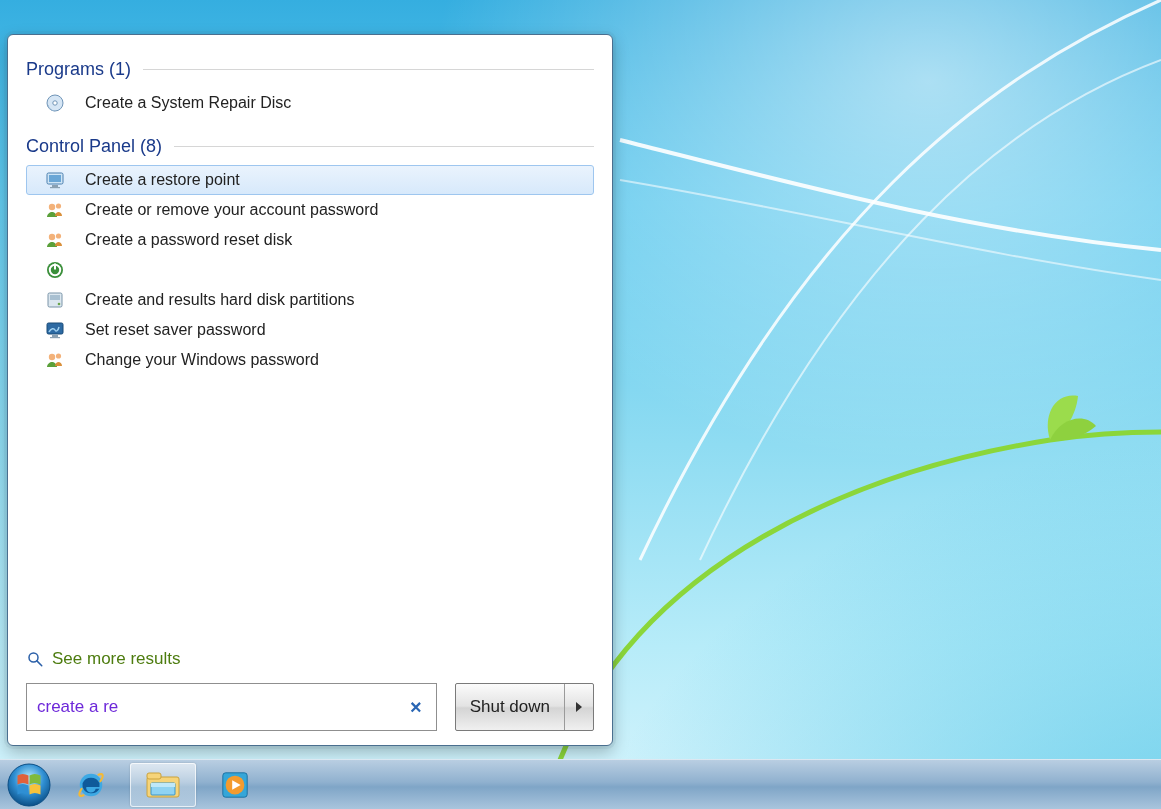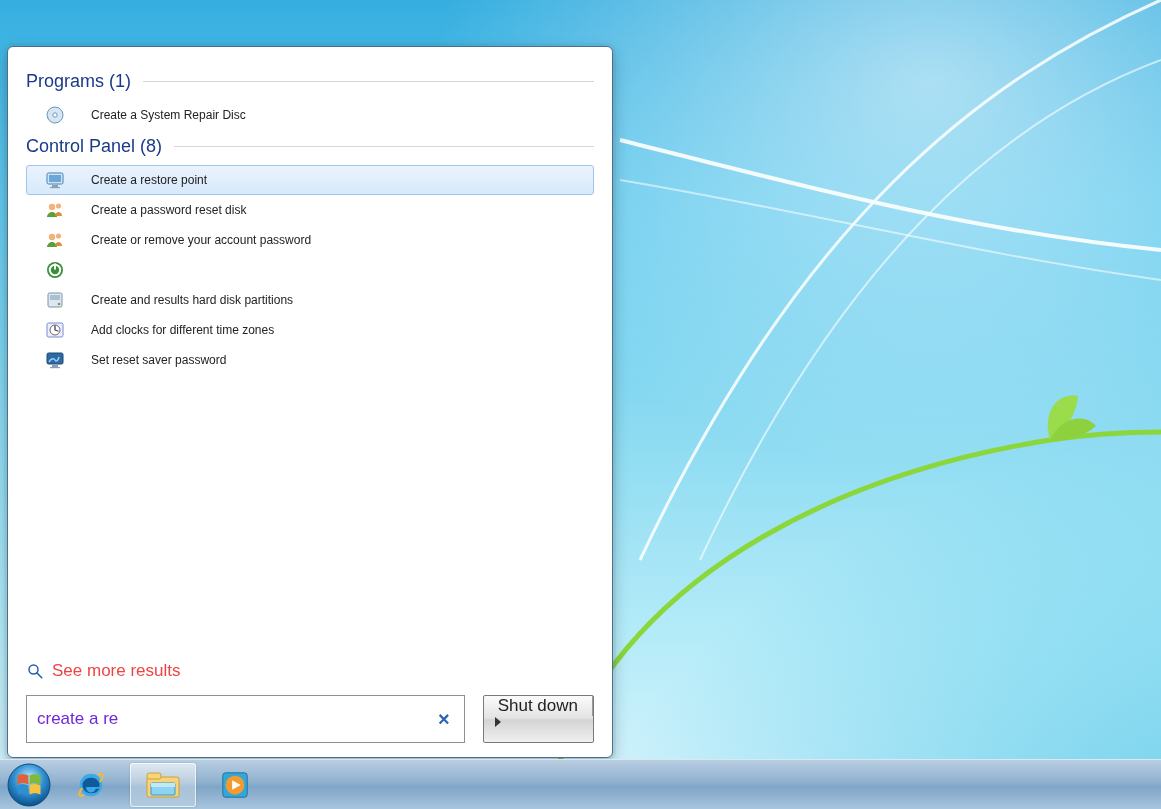--- a/index.html
+++ b/index.html
@@ -11,58 +11,58 @@
     background:
       radial-gradient(ellipse 900px 700px at 80% 10%, rgba(255,255,255,0.55), rgba(255,255,255,0) 55%),
       radial-gradient(ellipse 1200px 900px at 110% 120%, #49c3e6, rgba(73,195,230,0) 60%),
       linear-gradient(180deg, #35aee0 0%, #62caee 25%, #8fdcf2 55%, #b7ecf9 80%, #d7f4fc 100%);
   }
   .desktop svg.flourish { position:absolute; left:0; top:0; width:1161px; height:760px; pointer-events:none; }
 
   
   .start-panel {
     position: absolute;
-    left: 7px; top: 46px;
+    left: 7px; top: 34px;
     width: 606px; height: 712px;
     background: #fff;
     border: 1px solid #4a6f8f;
     border-radius: 6px;
     box-shadow: 0 0 0 3px rgba(74,111,143,0.08), 0 6px 16px rgba(0,0,0,0.25);
     padding: 18px 18px 14px 18px;
     display: flex; flex-direction: column;
   }
   .section-header {
     display: flex; align-items: center; gap: 12px;
     margin: 6px 0 8px 0;
   }
   .section-header .label {
     color: #1a3a8a; font-size: 18px; white-space: nowrap;
   }
   .section-header .rule {
     flex: 1; height: 1px; background: #d6d6d6;
   }
   .result-list { display: flex; flex-direction: column; }
   .result-item {
-    display: flex; align-items: center; gap: 26px;
+    display: flex; align-items: center; gap: 20px;
     height: 30px; padding: 0 8px 0 18px;
     border: 1px solid transparent; border-radius: 3px;
-    font-size: 12px; color: #222; cursor: default;
+    font-size: 16px; color: #222; cursor: default;
   }
   .result-item.highlight {
     background: linear-gradient(#eaf3fd, #d7e9fb);
     border-color: #9ec6ef;
     text-align: center;
   }
   .result-item .ico { width: 20px; height: 20px; flex: 0 0 20px; }
 
   .spacer { flex: 1; }
 
   .see-more {
     display: flex; align-items: center; gap: 8px;
-    color: #ef4444; font-size: 17px;
+    color: #4d7c0f; font-size: 17px;
     padding: 4px 0 14px 0;
   }
   .see-more .mag { width:18px; height:18px; }
 
   .bottom-row {
     display: flex; align-items: stretch; gap: 18px;
     height: 48px;
   }
   .search-box {
     flex: 1; display: flex; align-items: center;
@@ -75,21 +75,20 @@
   }
   .search-box .clear {
     color: #2a66b4; font-size: 20px; font-weight: bold; cursor: pointer;
     padding: 0 4px;
   }
   .shutdown {
     display: flex; align-items: stretch;
     border: 1px solid #7a7a7a;
     background: linear-gradient(#fbfbfb,#e3e3e3 48%,#d4d4d4 52%,#f0f0f0);
     border-radius: 2px;
-    flex-direction: column;
   }
   .shutdown .main {
     display:flex; align-items:center; padding: 0 14px;
     font-size:17px; color:#222; border-right:1px solid #9a9a9a;
   }
   .shutdown .arrow {
     display:flex; align-items:center; justify-content:center;
     width: 28px;
   }
   .shutdown .arrow svg { width:10px; height:12px; }
@@ -146,21 +145,21 @@
           <svg viewBox="0 0 20 20">
             <circle cx="10" cy="10" r="8" fill="#d6e6f5" stroke="#6f94b7"></circle>
             <circle cx="10" cy="10" r="2.2" fill="#fff" stroke="#6f94b7"></circle>
             <path d="M3 12 A8 8 0 0 0 10 18" stroke="#9bb9d4" fill="none"></path>
           </svg>
         </span>
         <span>Create a System Repair Disc</span>
       </div>
     </div>
 
-  <div class="section-header" style="margin-top:6px;">
+  <div class="section-header" style="margin-top:18px;">
     <span class="label">Control Panel (8)</span>
     <span class="rule"></span>
   </div>
   <div class="result-list" id="cp-list">
       <div class="result-item highlight">
         <span class="ico">
           <svg viewBox="0 0 20 20">
             <rect x="2" y="3" width="16" height="11" rx="1.5" fill="#cfe5f6" stroke="#4a7fae"></rect>
             <rect x="4" y="5" width="12" height="7" fill="#6aa6d6"></rect>
             <rect x="7" y="15" width="6" height="2" fill="#8aa0b2"></rect>
@@ -171,72 +170,73 @@
       </div>
       <div class="result-item">
         <span class="ico">
           <svg viewBox="0 0 20 20">
             <circle cx="7" cy="7" r="3.2" fill="#f3b27a"></circle>
             <path d="M2 17c0-3 3-5 5-5s5 2 5 5" fill="#5aa03a"></path>
             <circle cx="13.5" cy="6" r="2.6" fill="#f3b27a"></circle>
             <path d="M10 16c0-2.4 2-4 3.5-4s3.5 1.6 3.5 4" fill="#d98f3a"></path>
           </svg>
         </span>
-        <span>Create a password reset disk</span>
+        <span>Create or remove your account password</span>
       </div>
       <div class="result-item">
         <span class="ico">
           <svg viewBox="0 0 20 20">
             <circle cx="7" cy="7" r="3.2" fill="#f3b27a"></circle>
             <path d="M2 17c0-3 3-5 5-5s5 2 5 5" fill="#5aa03a"></path>
             <circle cx="13.5" cy="6" r="2.6" fill="#f3b27a"></circle>
             <path d="M10 16c0-2.4 2-4 3.5-4s3.5 1.6 3.5 4" fill="#d98f3a"></path>
           </svg>
         </span>
-        <span>Create or remove your account password</span>
+        <span>Create a password reset disk</span>
       </div>
       <div class="result-item">
         <span class="ico">
           <svg viewBox="0 0 20 20">
             <circle cx="10" cy="10" r="8" fill="#3a8f3a"></circle>
             <circle cx="10" cy="10" r="5.2" fill="none" stroke="#fff" stroke-width="2"></circle>
             <rect x="9" y="3.5" width="2" height="6" fill="#fff"></rect>
           </svg>
         </span>
       </div>
       <div class="result-item">
         <span class="ico">
           <svg viewBox="0 0 20 20">
             <rect x="3" y="3" width="14" height="14" rx="1.5" fill="#dce7ef" stroke="#7a94a8"></rect>
             <rect x="5" y="5" width="10" height="5" fill="#a9c0d1"></rect>
             <circle cx="14" cy="14" r="1.3" fill="#6aa54a"></circle>
           </svg>
         </span>
         <span>Create and results hard disk partitions</span>
-      </div>
-      <div class="result-item">
-        <span class="ico">
-          <svg viewBox="0 0 20 20">
-            <rect x="2" y="3" width="16" height="14" rx="1.5" fill="#eef" stroke="#7a8bd0"></rect>
-            <circle cx="10" cy="10" r="5" fill="#fff" stroke="#667"></circle>
-            <path d="M10 10 L10 6 M10 10 L13 11" stroke="#445" stroke-width="1.3" stroke-linecap="round"></path>
-          </svg>
-        </span>
-        <span>Add clocks for different time zones</span>
       </div>
       <div class="result-item">
         <span class="ico">
           <svg viewBox="0 0 20 20">
             <rect x="2" y="3" width="16" height="11" rx="1.5" fill="#2d6aa3" stroke="#184a77"></rect>
             <path d="M4 12c2-4 5-4 6-2s3 1 4-3" stroke="#9fd0f0" fill="none" stroke-width="1.5"></path>
             <rect x="7" y="15" width="6" height="2" fill="#8aa0b2"></rect>
             <rect x="5" y="17" width="10" height="1.2" fill="#8aa0b2"></rect>
           </svg>
         </span>
         <span>Set reset saver password</span>
+      </div>
+      <div class="result-item">
+        <span class="ico">
+          <svg viewBox="0 0 20 20">
+            <circle cx="7" cy="7" r="3.2" fill="#f3b27a"></circle>
+            <path d="M2 17c0-3 3-5 5-5s5 2 5 5" fill="#5aa03a"></path>
+            <circle cx="13.5" cy="6" r="2.6" fill="#f3b27a"></circle>
+            <path d="M10 16c0-2.4 2-4 3.5-4s3.5 1.6 3.5 4" fill="#d98f3a"></path>
+          </svg>
+        </span>
+        <span>Change your Windows password</span>
       </div>
     </div>
 
   <div class="spacer"></div>
 
   <div class="see-more">
     <span class="mag">
       <svg viewBox="0 0 24 24">
           <circle cx="10" cy="10" r="6" fill="none" stroke="#2a5fa8" stroke-width="2"></circle>
           <line x1="14.5" y1="14.5" x2="21" y2="21" stroke="#2a5fa8" stroke-width="2" stroke-linecap="round"></line>

